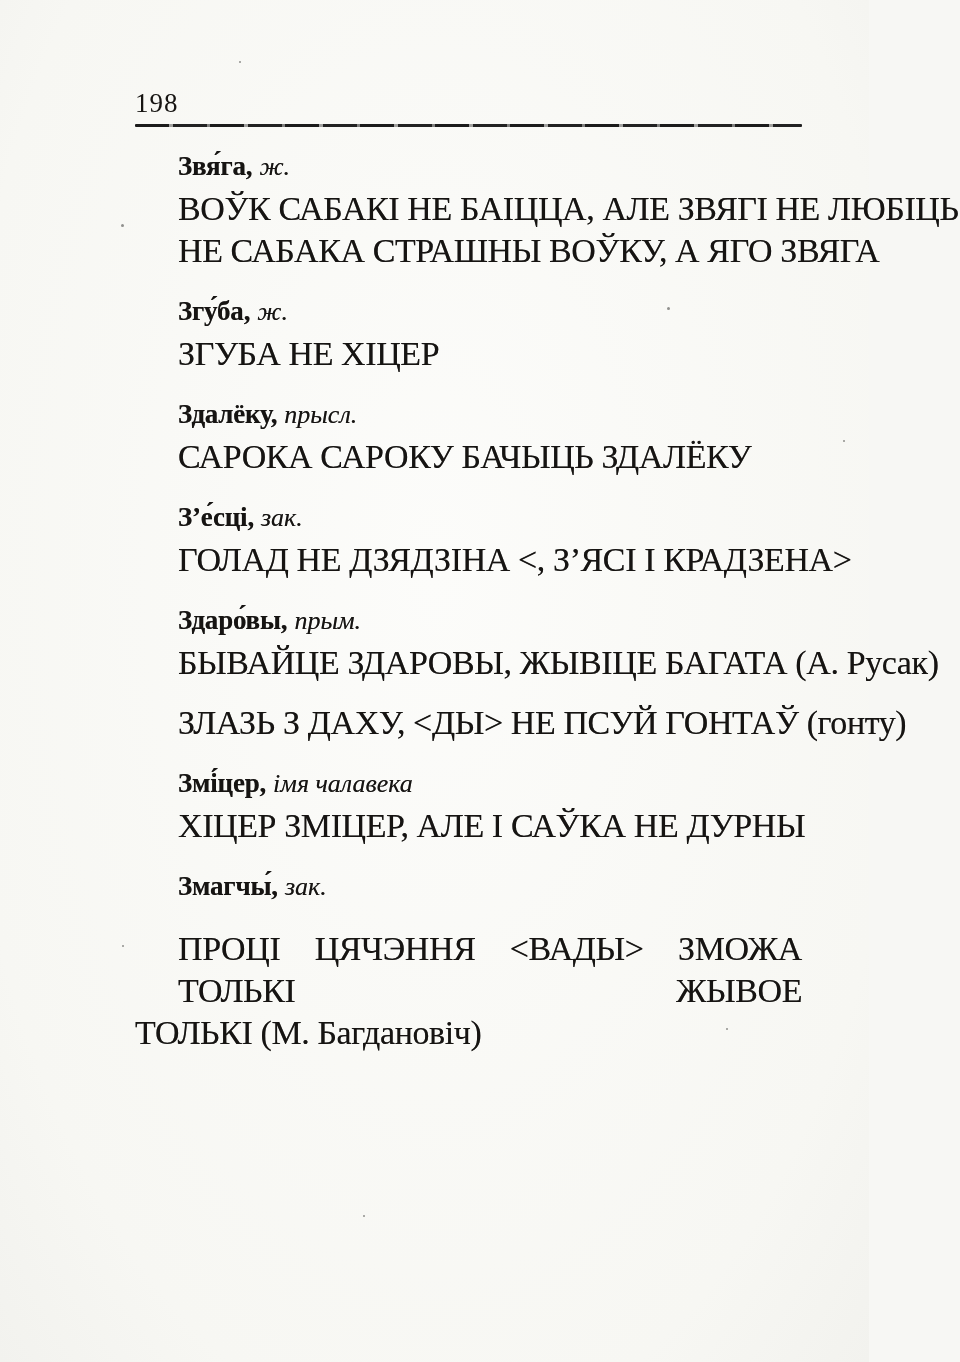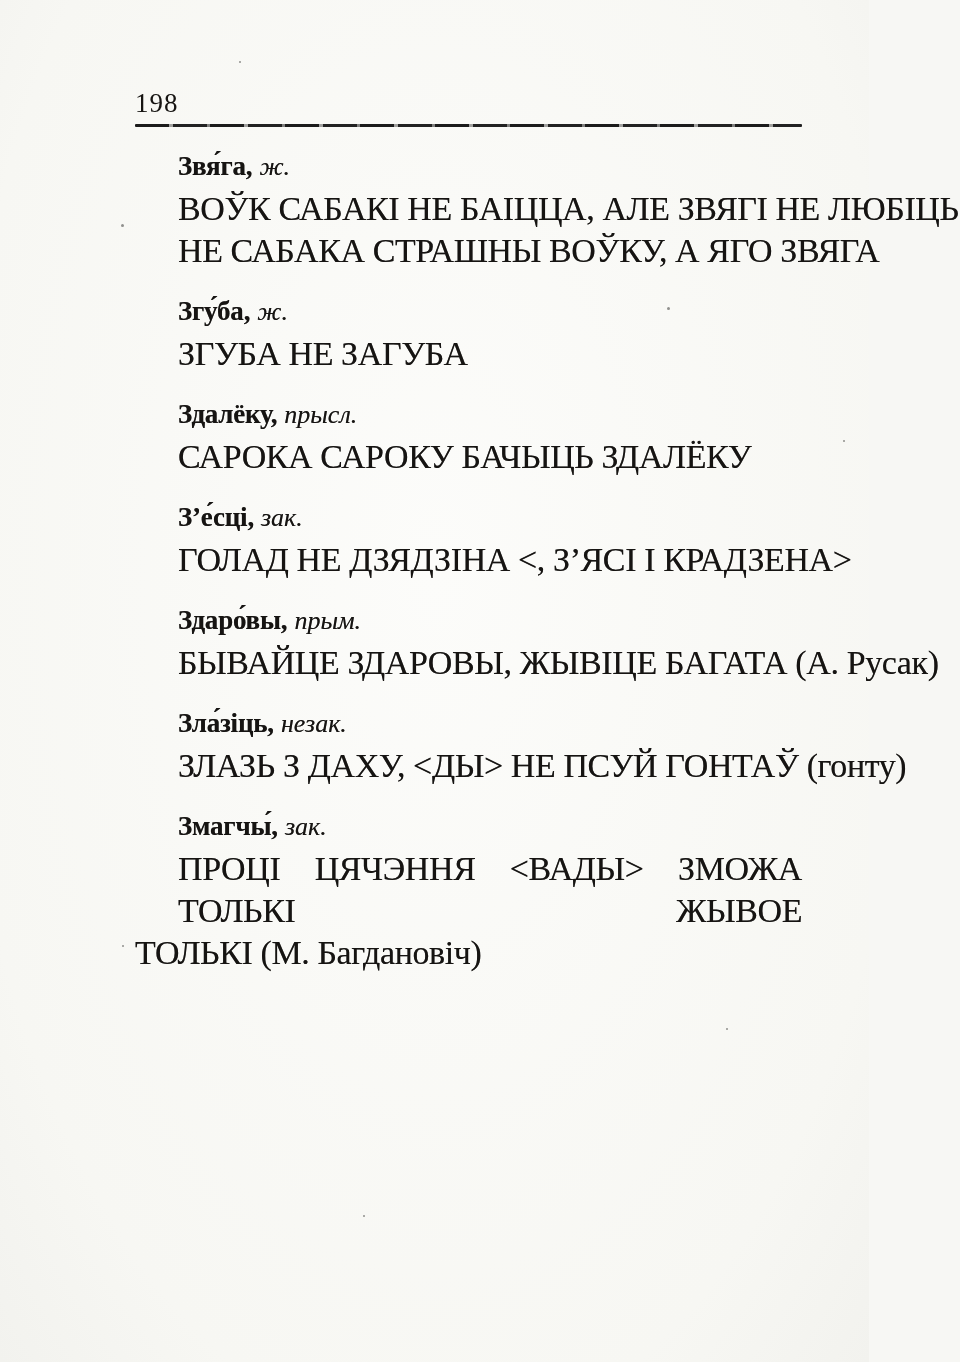--- a/index.html
+++ b/index.html
@@ -42,20 +42,21 @@
   }
   .line.firstline { padding-left: 43px; }
   .head { font-size: 27px; }
   .hw { font-weight: 700; letter-spacing: -0.2px; }
   .pos { font-style: italic; font-size: 26px; margin-left: 7px; }
   .prov { font-size: 34px; letter-spacing: -0.4px; }
   .just {
     white-space: normal;
     text-align: justify;
     text-align-last: justify;
+    margin-top: 20px;
   }
   .speck {
     position: absolute;
     background: #3a3a38;
     border-radius: 50%;
     opacity: 0.55;
   }
 </style>
 </head>
 <body>
@@ -72,21 +73,21 @@
       <span class="hw">Звя́га,</span><span class="pos">ж.</span>
     </div>
     <div class="line prov firstline">ВОЎК САБАКІ НЕ БАІЦЦА, АЛЕ ЗВЯГІ НЕ ЛЮБІЦЬ</div>
     <div class="line prov firstline">НЕ САБАКА СТРАШНЫ ВОЎКУ, А ЯГО ЗВЯГА</div>
   </section>
 
   <section class="entry">
     <div class="line head firstline">
       <span class="hw">Згу́ба,</span><span class="pos">ж.</span>
     </div>
-    <div class="line prov firstline">ЗГУБА НЕ ЗАГУБА</div>
+    <div class="line prov firstline">ЗГУБА НЕ ХІЦЕР</div>
   </section>
 
   <section class="entry">
     <div class="line head firstline">
       <span class="hw">Здалёку,</span><span class="pos">прысл.</span>
     </div>
     <div class="line prov firstline">САРОКА САРОКУ БАЧЫЦЬ ЗДАЛЁКУ</div>
   </section>
 
   <section class="entry">
@@ -98,26 +99,29 @@
 
   <section class="entry">
     <div class="line head firstline">
       <span class="hw">Здаро́вы,</span><span class="pos">прым.</span>
     </div>
     <div class="line prov firstline">БЫВАЙЦЕ ЗДАРОВЫ, ЖЫВІЦЕ БАГАТА (А. Русак)</div>
   </section>
 
 
   <section class="entry">
-    <div class="line head firstline">
-      <span class="hw">Зла́зіць,</span><span class="pos">незак.</span>
-    </div>
     <div class="line prov firstline">ЗЛАЗЬ З ДАХУ, &lt;ДЫ&gt; НЕ ПСУЙ ГОНТАЎ (гонту)</div>
   </section>
 
+  <section class="entry">
+    <div class="line head firstline">
+      <span class="hw">Змі́цер,</span><span class="pos">імя чалавека</span>
+    </div>
+    <div class="line prov firstline">ХІЦЕР ЗМІЦЕР, АЛЕ І САЎКА НЕ ДУРНЫ</div>
+  </section>
 
   <section class="entry">
     <div class="line head firstline">
       <span class="hw">Змагчы́,</span><span class="pos">зак.</span>
     </div>
     <div class="line prov firstline just">ПРОЦІ ЦЯЧЭННЯ &lt;ВАДЫ&gt; ЗМОЖА ТОЛЬКІ ЖЫВОЕ</div>
     <div class="line prov">ТОЛЬКІ (М. Багдановіч)</div>
   </section>
 
   <section class="entry">

